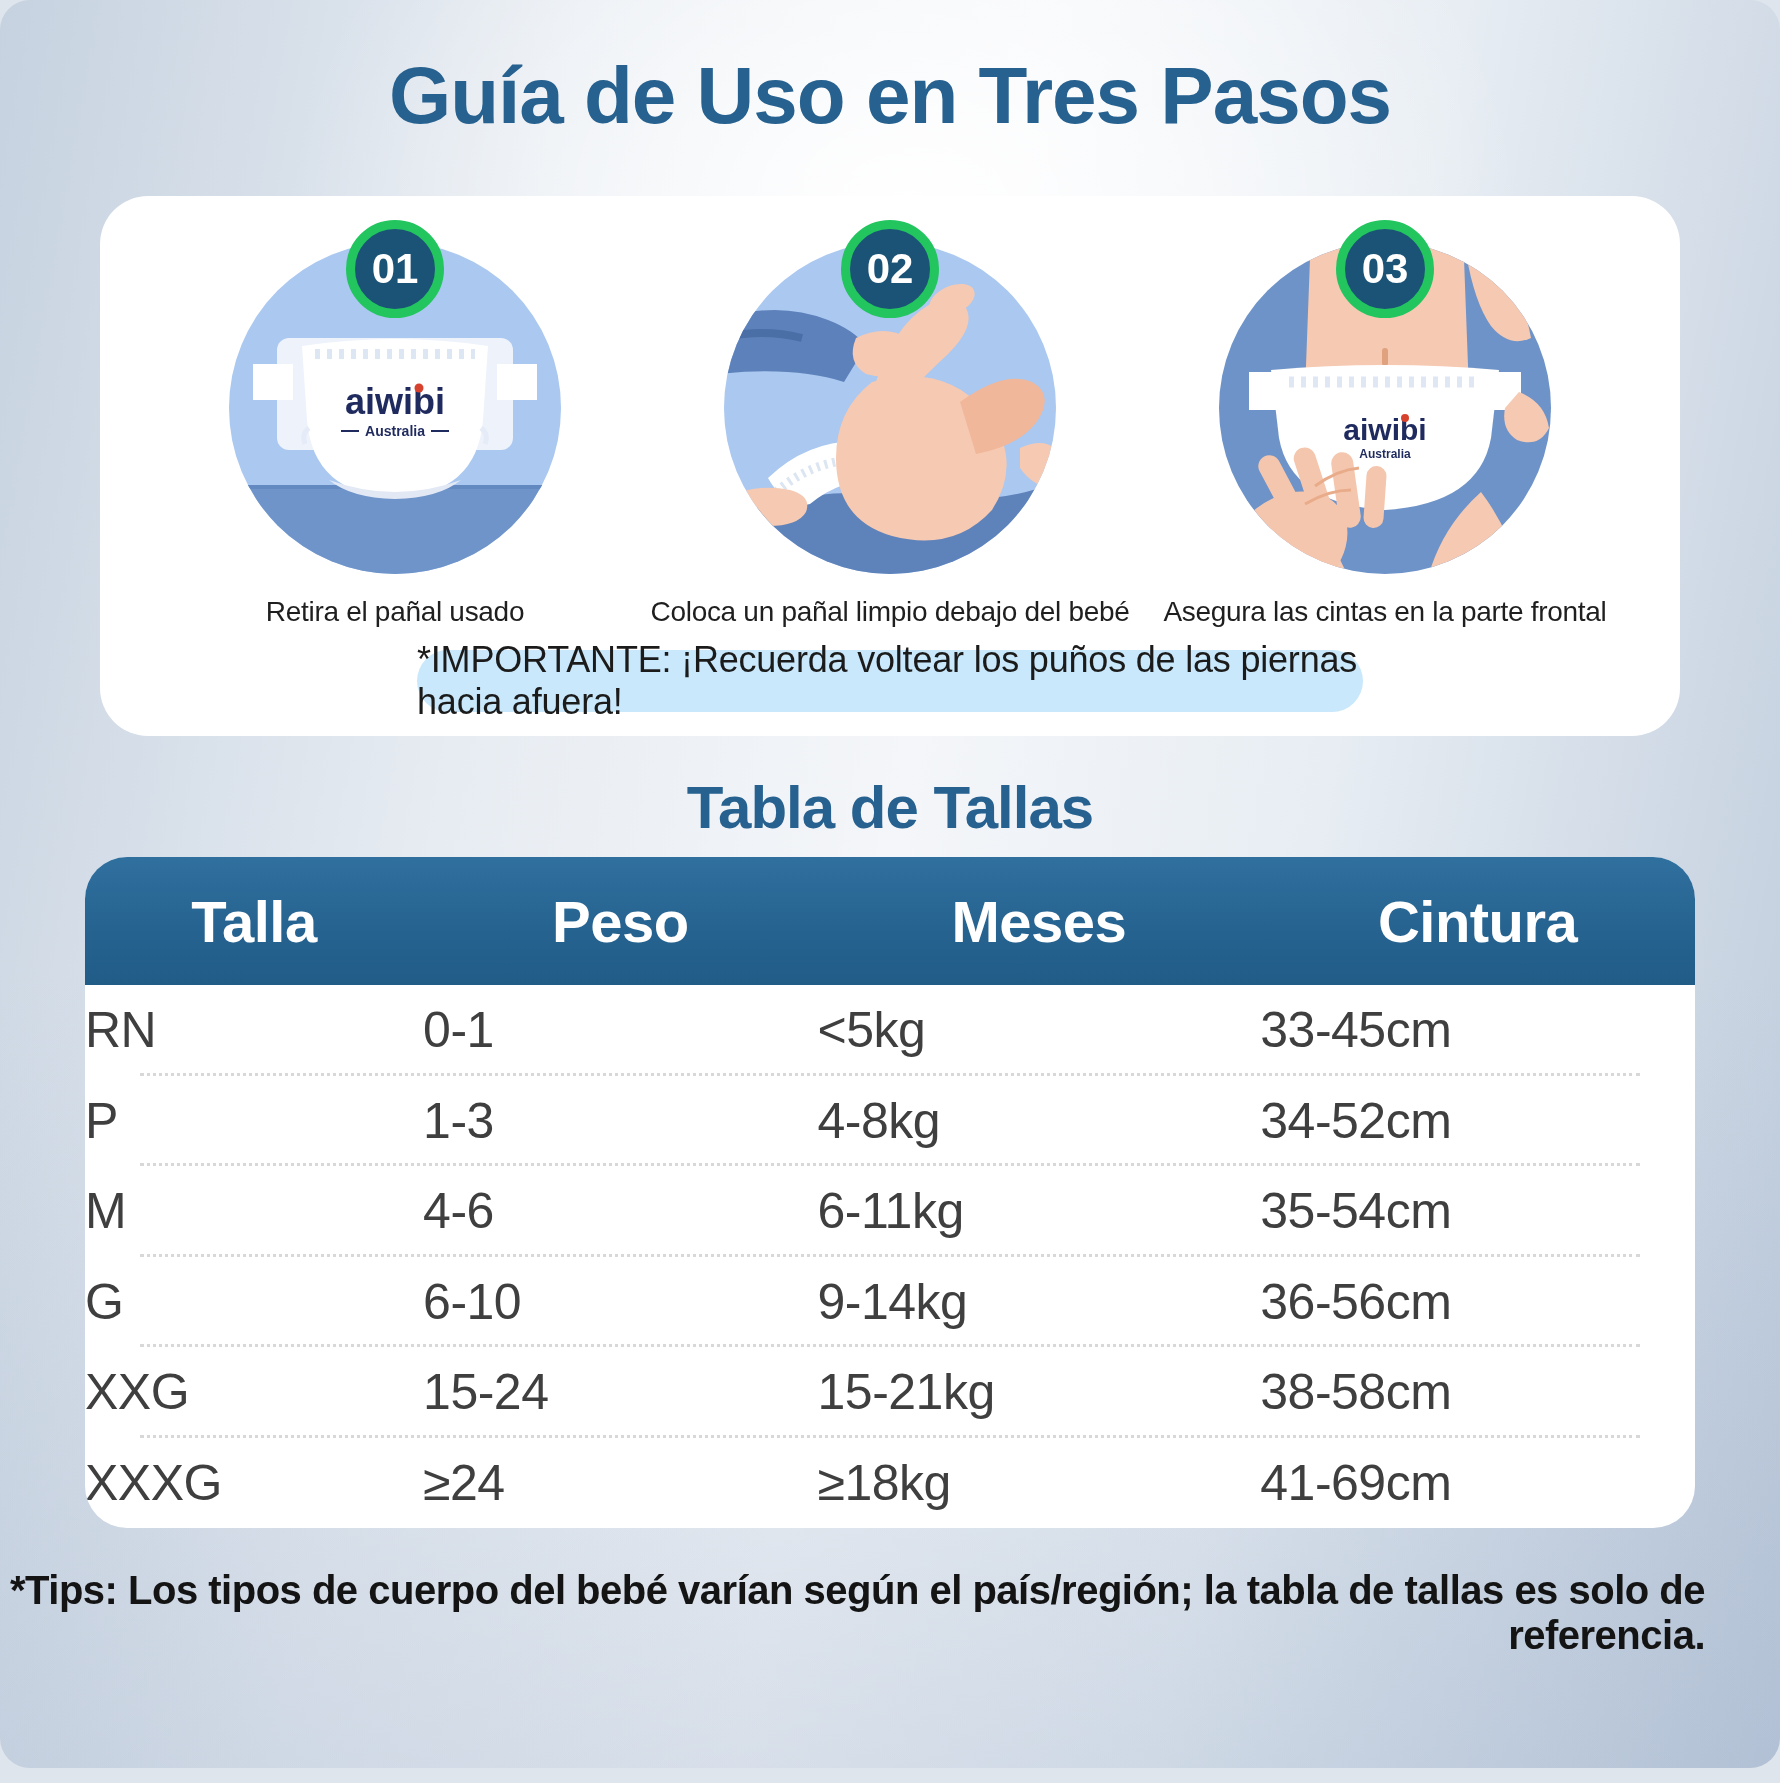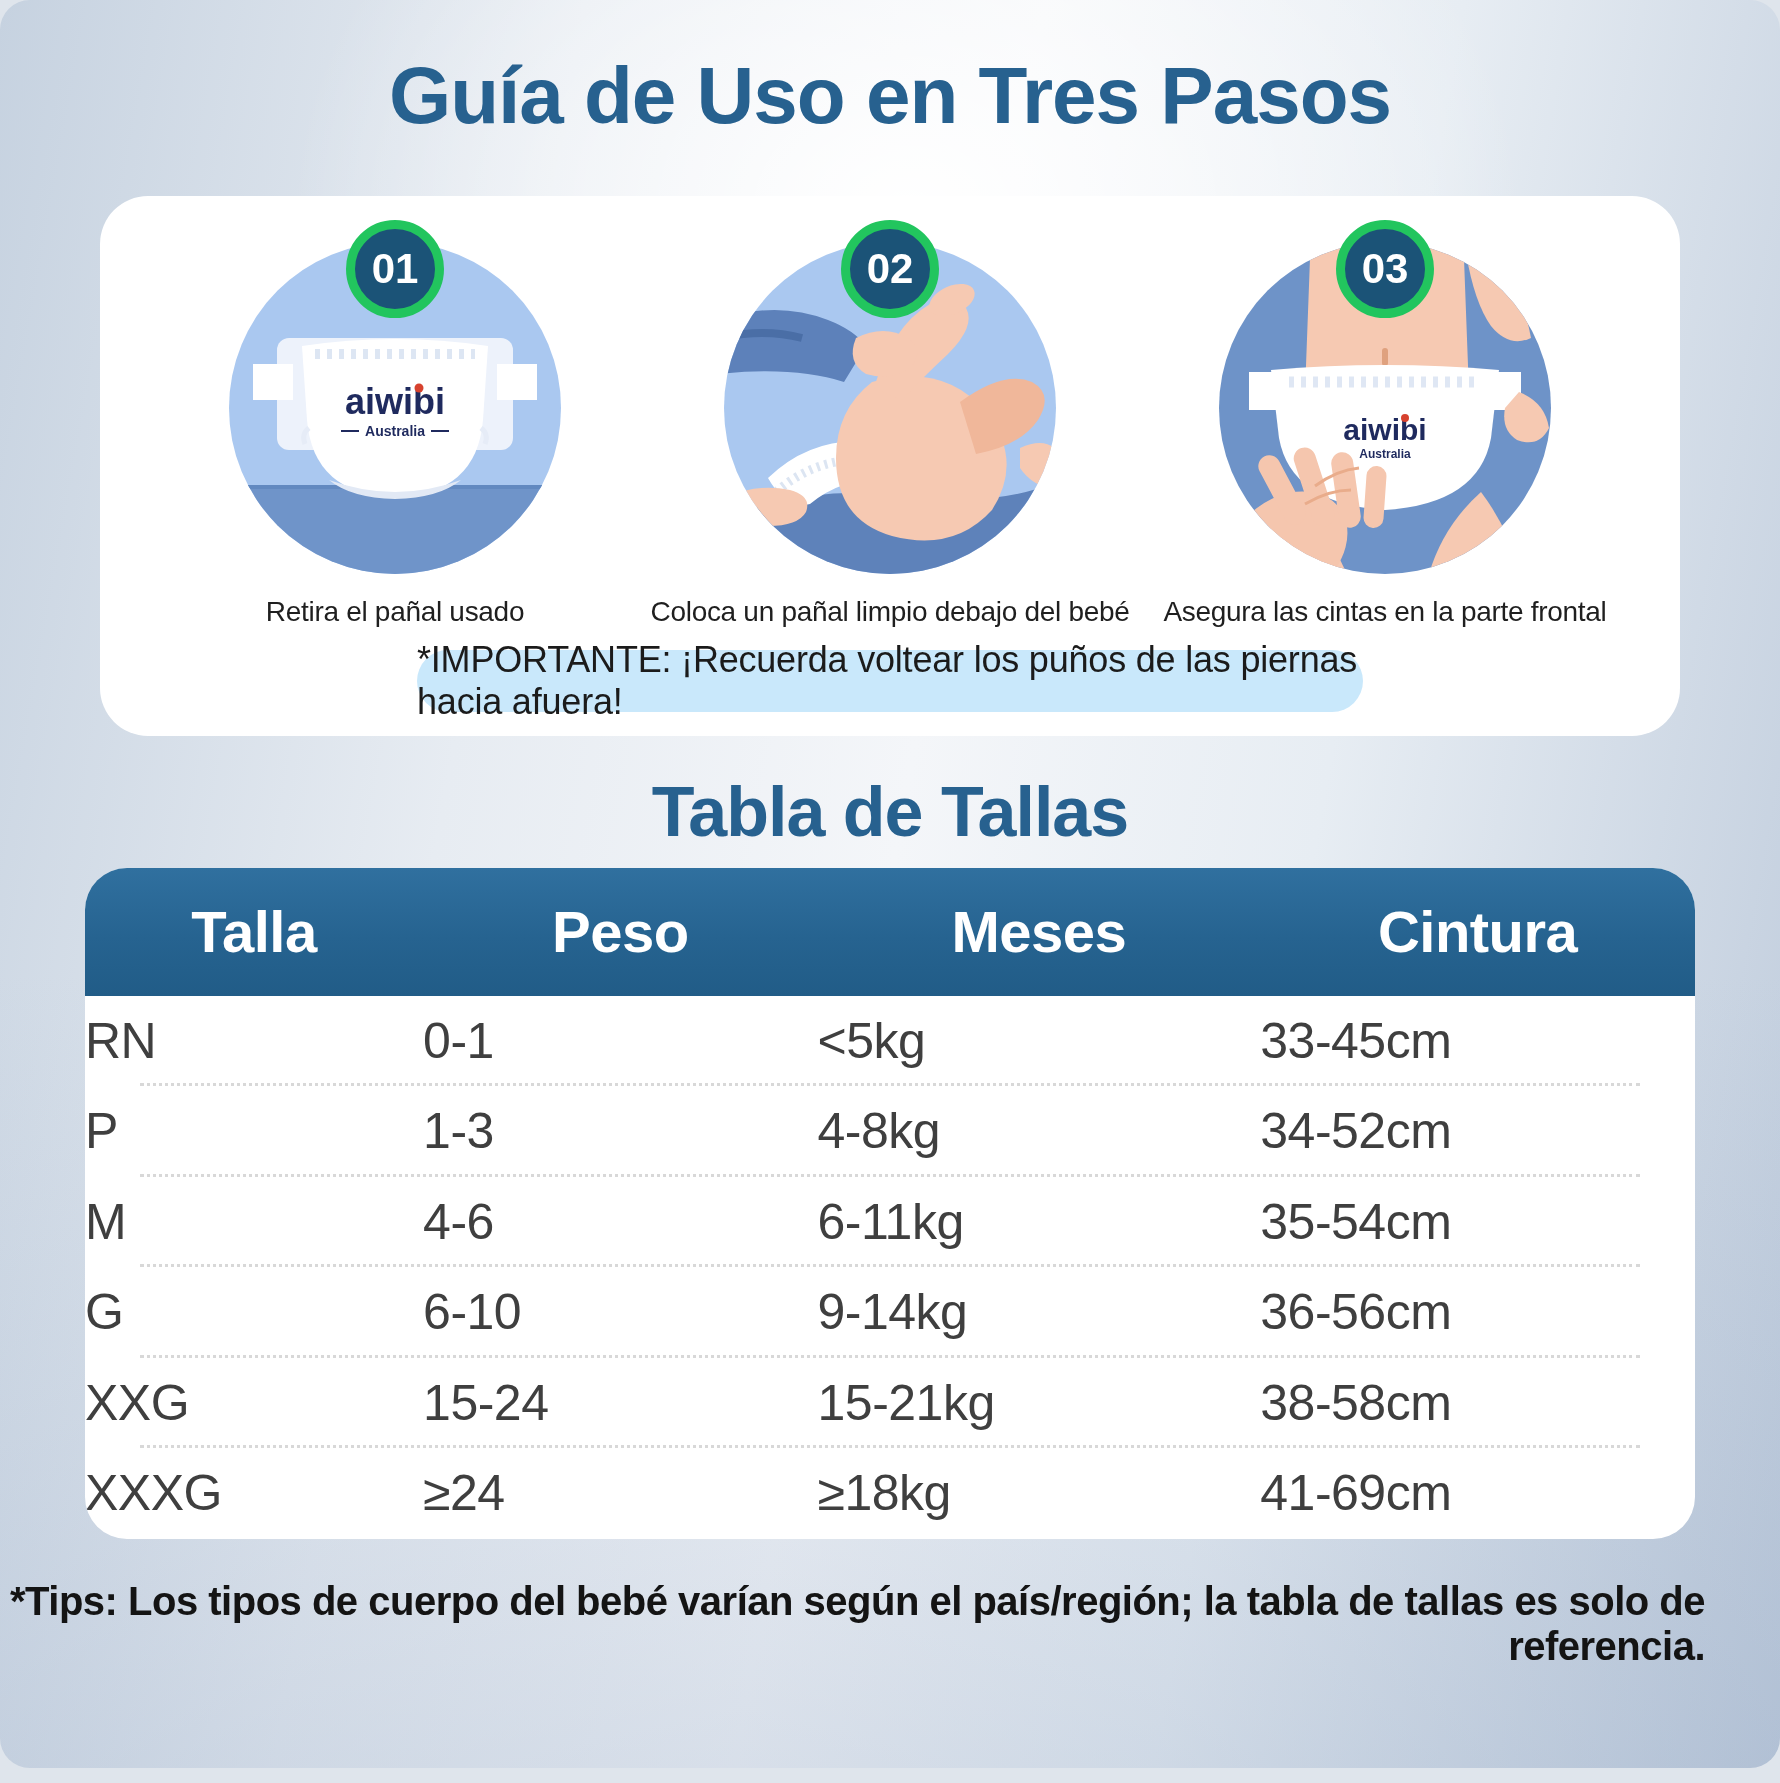--- a/index.html
+++ b/index.html
@@ -19,21 +19,21 @@
   .main-title {
     margin:0; padding-top:52px;
     text-align:center;
     font-size:80px; font-weight:700; letter-spacing:-1px;
     color:#27618f;
     line-height:1.1;
   }
   .chart-title {
     margin:0; margin-top:40px;
     text-align:center;
-    font-size:70px; font-weight:700; letter-spacing:-1px;
+    font-size:60px; font-weight:700; letter-spacing:-1px;
     color:#27618f;
     line-height:1.05;
   }
 
   
   .guide-card {
     width:1580px; height:540px;
     margin:56px auto 0;
     background:#ffffff;
     border-radius:48px;

